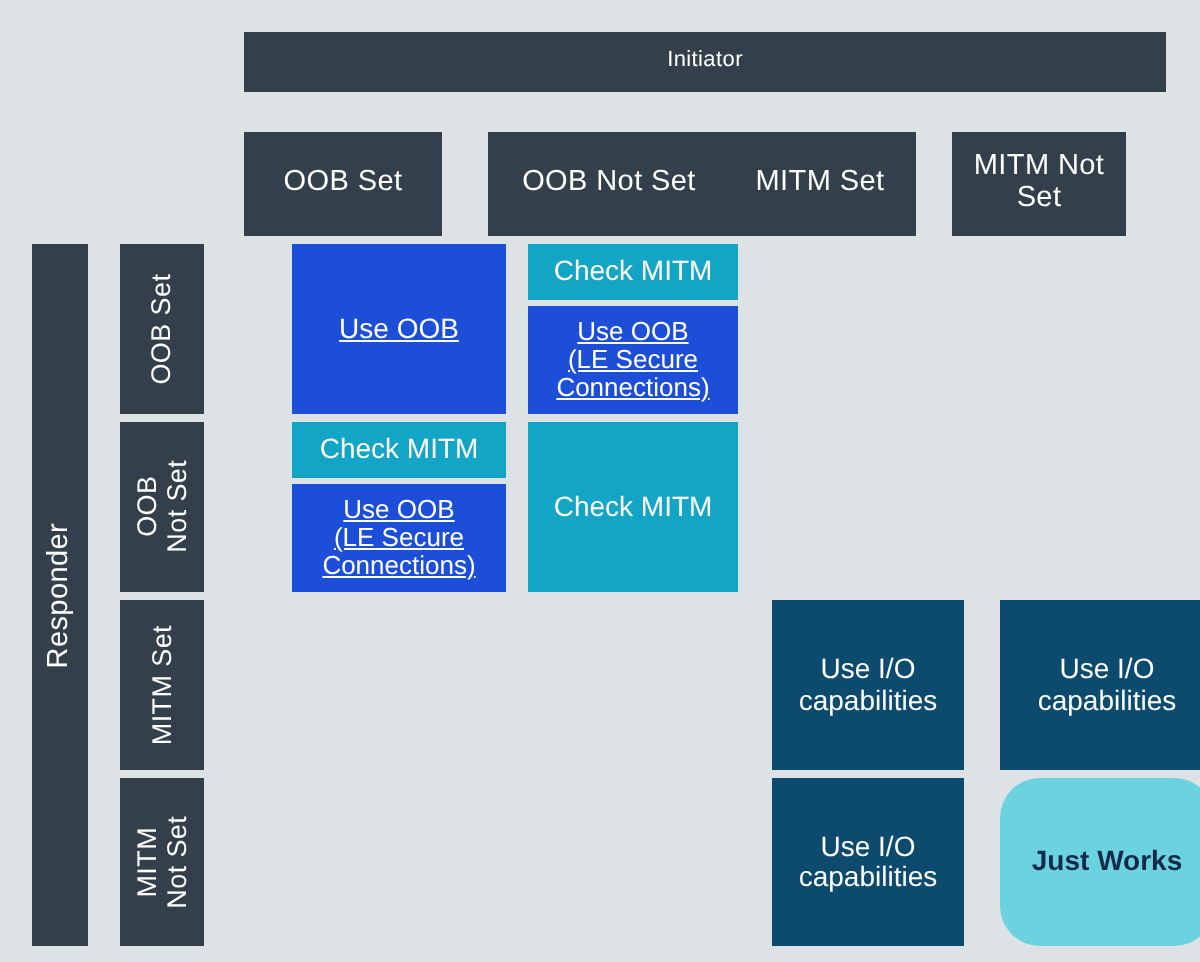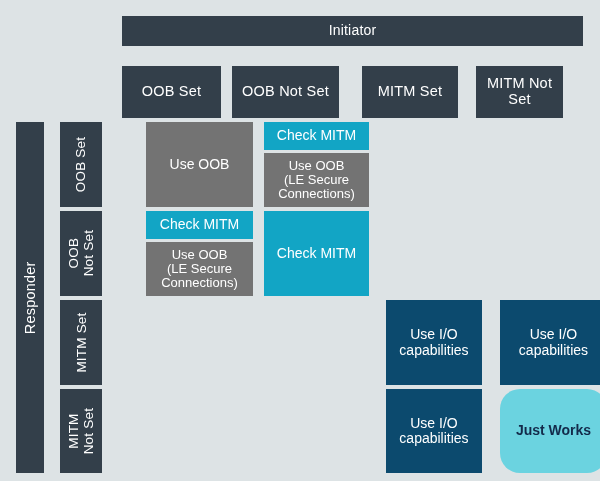--- a/index.html
+++ b/index.html
@@ -34,21 +34,21 @@
   .hdr {
     background: #333f4a;
     font-size: 14.5px;
     letter-spacing: 0.2px;
   }
   .hdr-initiator {
     left: 122px;
     top: 16px;
     width: 461px;
     height: 30px;
-    font-size: 14px;
+    font-size: 11px;
   }
   .hdr-col {
     top: 66px;
     height: 52px;
   }
   .hdr-responder {
     left: 16px;
     top: 122px;
     width: 28px;
     height: 351px;
@@ -66,40 +66,40 @@
     transform: rotate(-90deg);
     white-space: nowrap;
     font-size: 13.5px;
     line-height: 1.12;
   }
   
   .cell {
     font-size: 14px;
     margin-left: 24px;
   }
-  .c-blue      { background: #737373; }
+  .c-blue      { background: #1d4ed8; text-decoration: underline; }
   .c-navy      { background: #0c4a6e; }
   .c-cyan      { background: #12a5c5; }
   .c-lightcyan { background: #6bd3e0; color: #132a4a; font-weight: bold; border-radius: 20px; }
   .small {
     font-size: 13px;
   }
   .strip {
     font-size: 14px;
   }
 </style>
 </head>
 <body>
 
 <div id="matrix">
 
   <div class="box hdr hdr-initiator">Initiator</div>
 
   <div class="box hdr hdr-col" style="left:122px; width:99px;">OOB Set</div>
-  <div class="box hdr hdr-col" style="left:232px; width:107px;">OOB Not Set</div>
+  <div class="box hdr hdr-col" style="left:244px; width:121px;">OOB Not Set</div>
   <div class="box hdr hdr-col" style="left:362px; width:96px;">MITM Set</div>
   <div class="box hdr hdr-col" style="left:476px; width:87px;">MITM Not Set</div>
 
   <div class="box hdr hdr-responder">
     <span class="vtext">Responder</span>
   </div>
 
   <div class="box hdr hdr-row" style="top:122px; height:85px;">
     <span class="vtext">OOB Set</span>
   </div>

